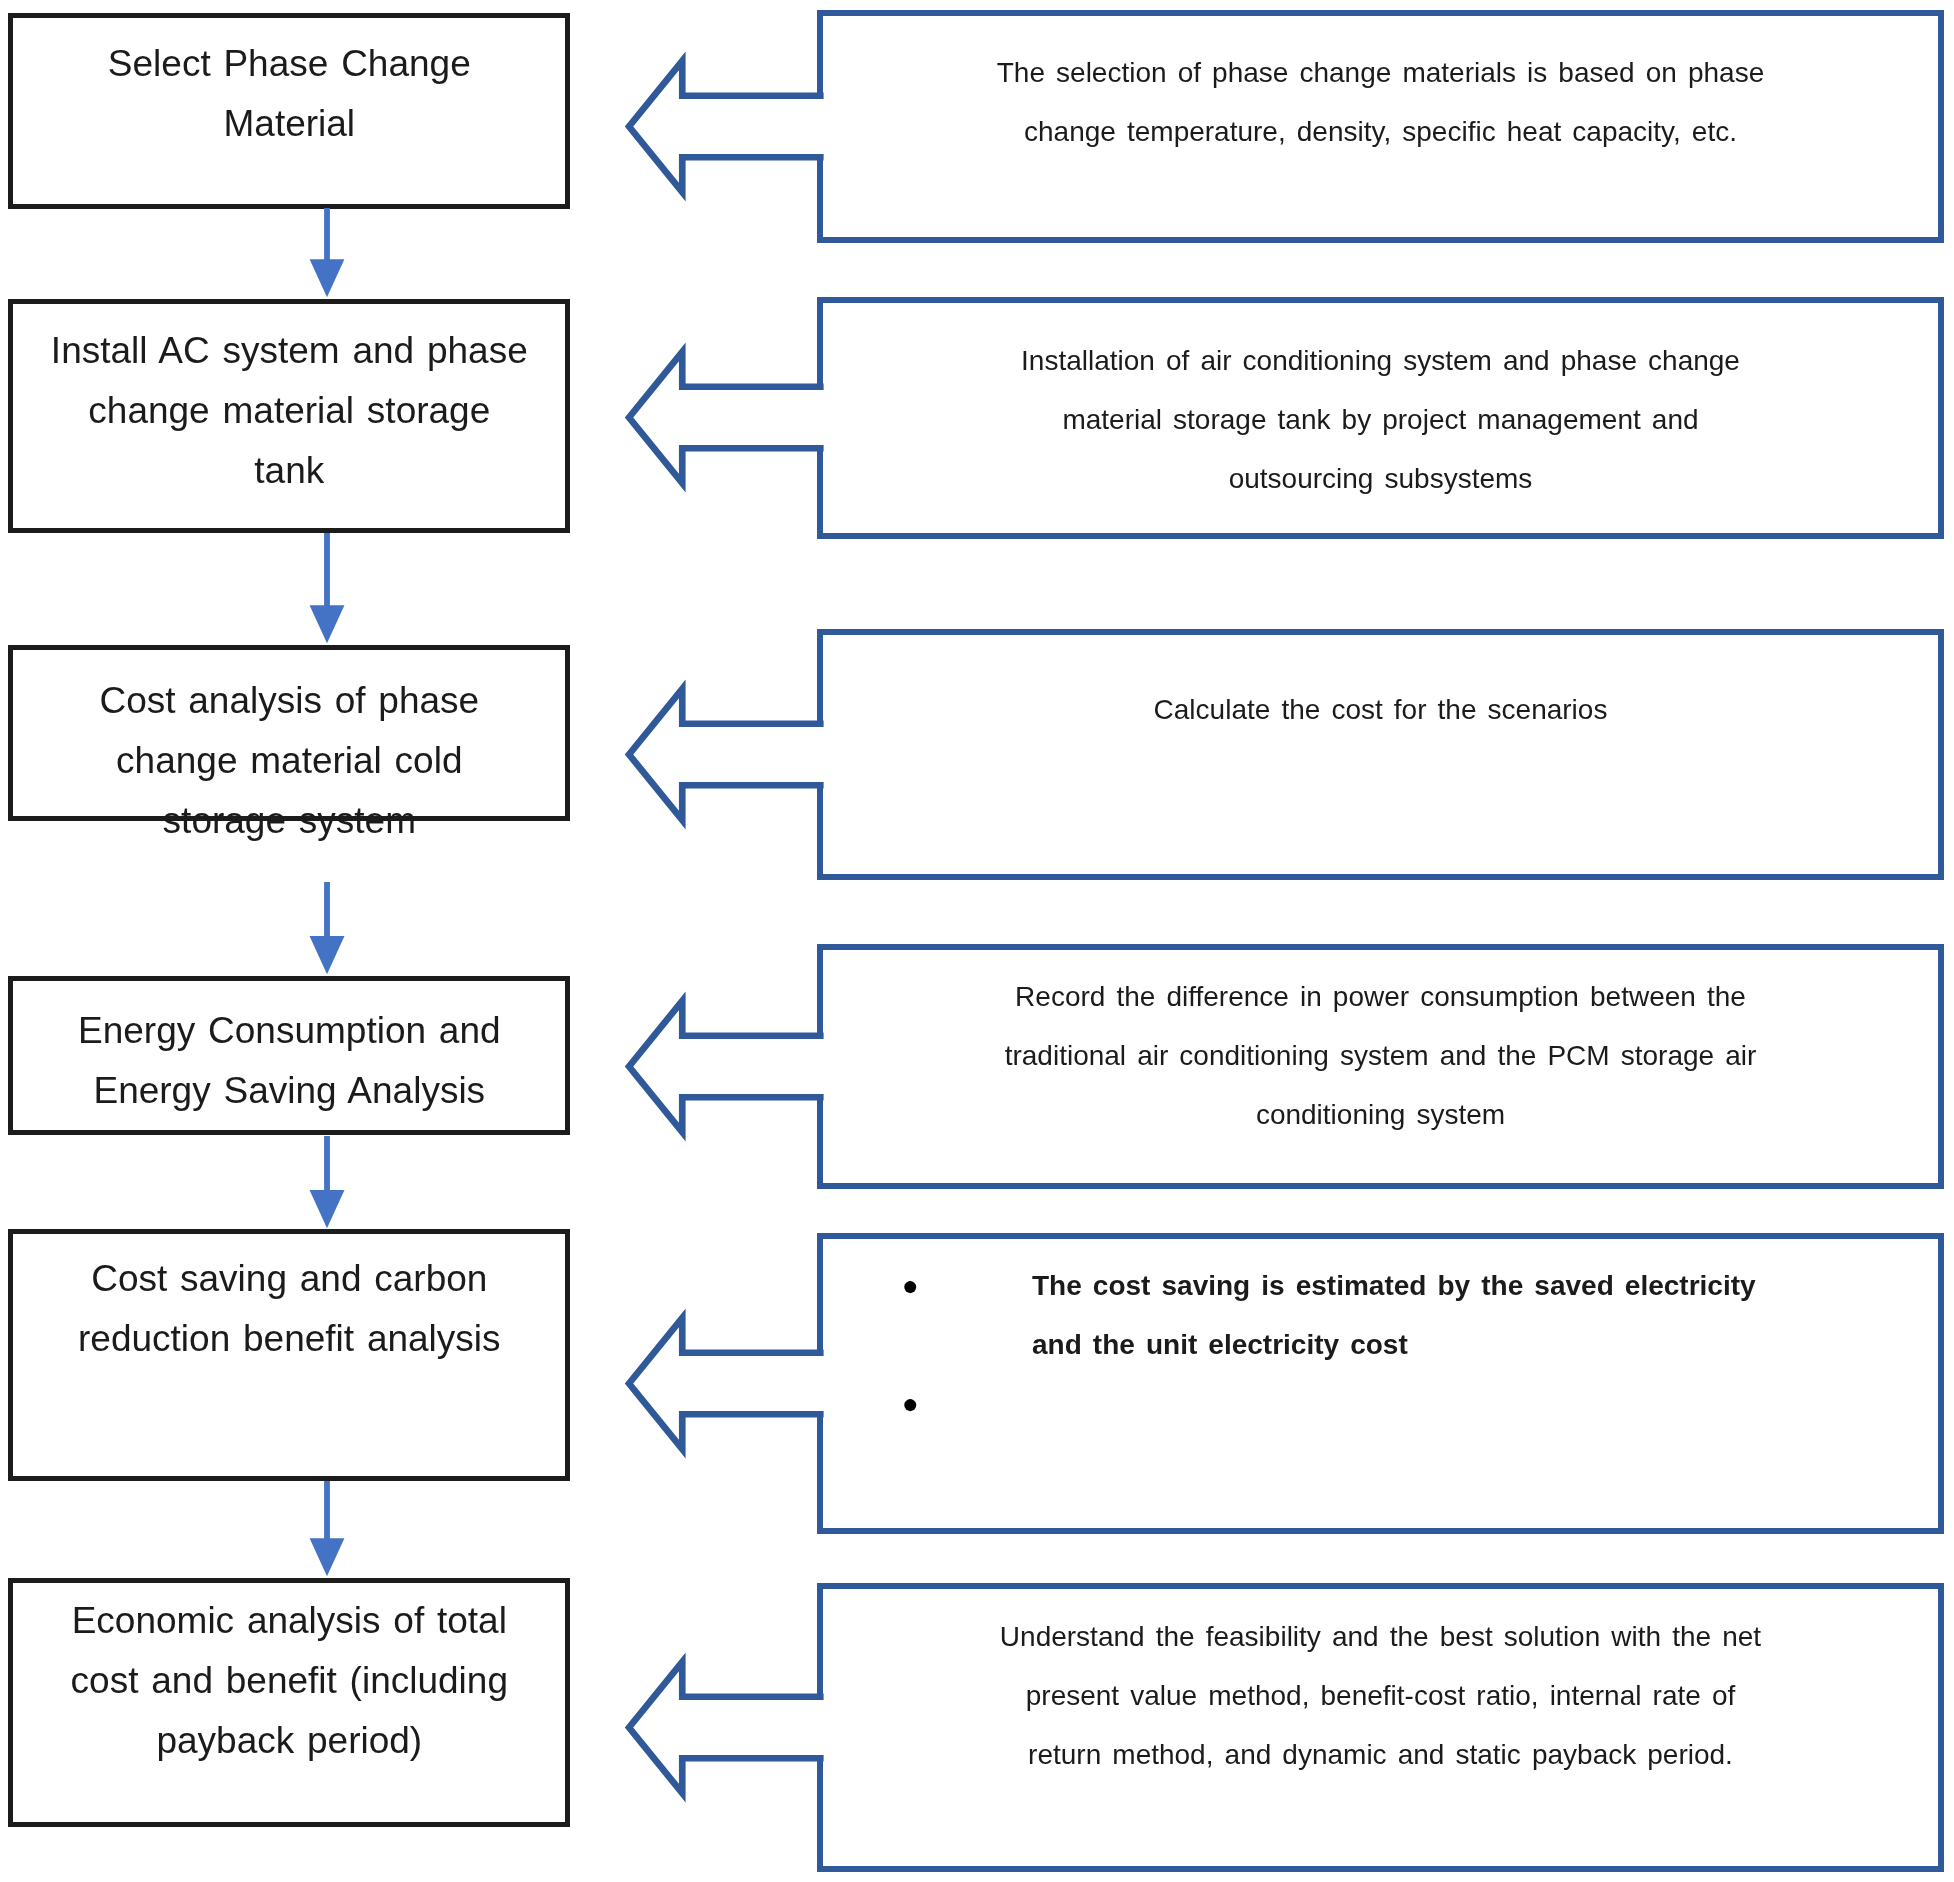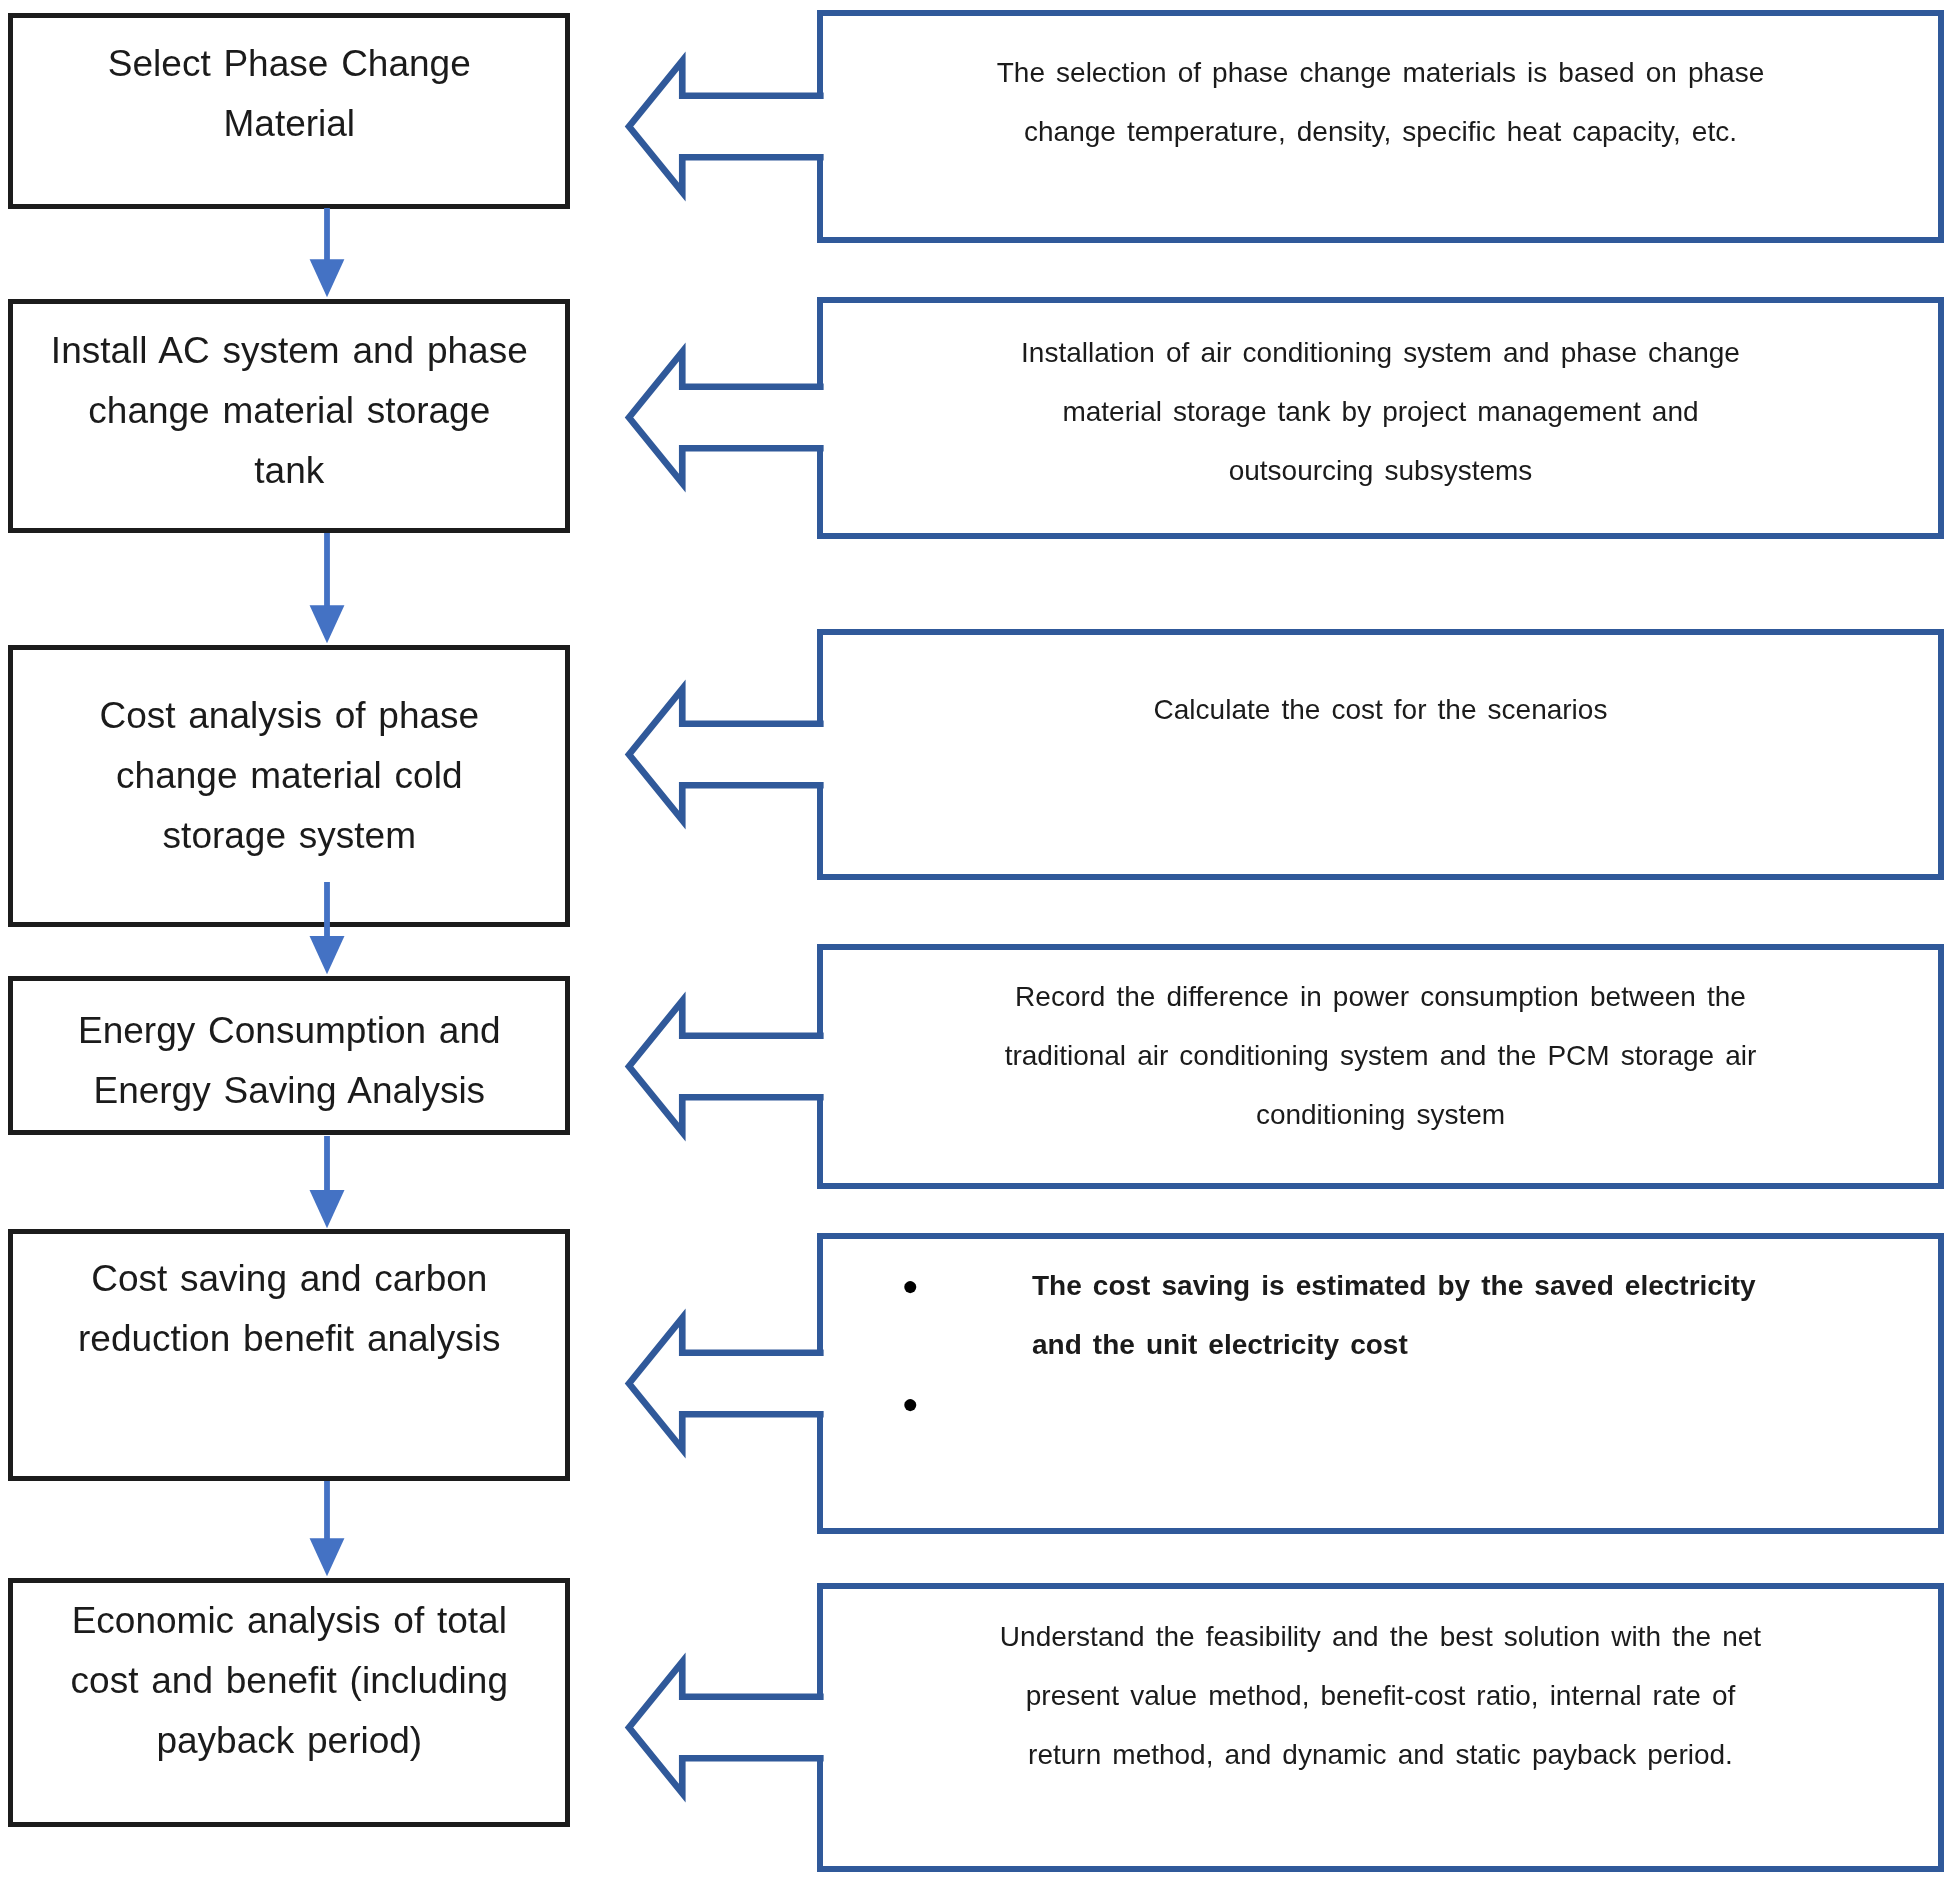--- a/index.html
+++ b/index.html
@@ -59,21 +59,21 @@
     <div class="line">Select Phase Change</div>
     <div class="line">Material</div>
   </div>
 
   <div class="step-box" style="top:299px;height:234px;padding-top:16.6px">
     <div class="line">Install AC system and phase</div>
     <div class="line">change material storage</div>
     <div class="line">tank</div>
   </div>
 
-  <div class="step-box" style="top:645px;height:282px;padding-top:36px">
+  <div class="step-box" style="top:645px;height:176px;padding-top:21px">
     <div class="line">Cost analysis of phase</div>
     <div class="line">change material cold</div>
     <div class="line">storage system</div>
   </div>
 
   <div class="step-box" style="top:976px;height:159px;padding-top:20px">
     <div class="line">Energy Consumption and</div>
     <div class="line">Energy Saving Analysis</div>
   </div>
 
@@ -86,21 +86,21 @@
     <div class="line">Economic analysis of total</div>
     <div class="line">cost and benefit (including</div>
     <div class="line">payback period)</div>
   </div>
 
   <div class="callout-box" style="top:10px;height:233px;padding-top:26.6px">
     <div class="line">The selection of phase change materials is based on phase</div>
     <div class="line">change temperature, density, specific heat capacity, etc.</div>
   </div>
 
-  <div class="callout-box" style="top:297px;height:242px;padding-top:20px">
+  <div class="callout-box" style="top:297px;height:242px;padding-top:28px">
     <div class="line">Installation of air conditioning system and phase change</div>
     <div class="line">material storage tank by project management and</div>
     <div class="line">outsourcing subsystems</div>
   </div>
 
   <div class="callout-box" style="top:629px;height:251px;padding-top:45px">
     <div class="line">Calculate the cost for the scenarios</div>
   </div>
 
   <div class="callout-box" style="top:944px;height:245px;padding-top:17px">

